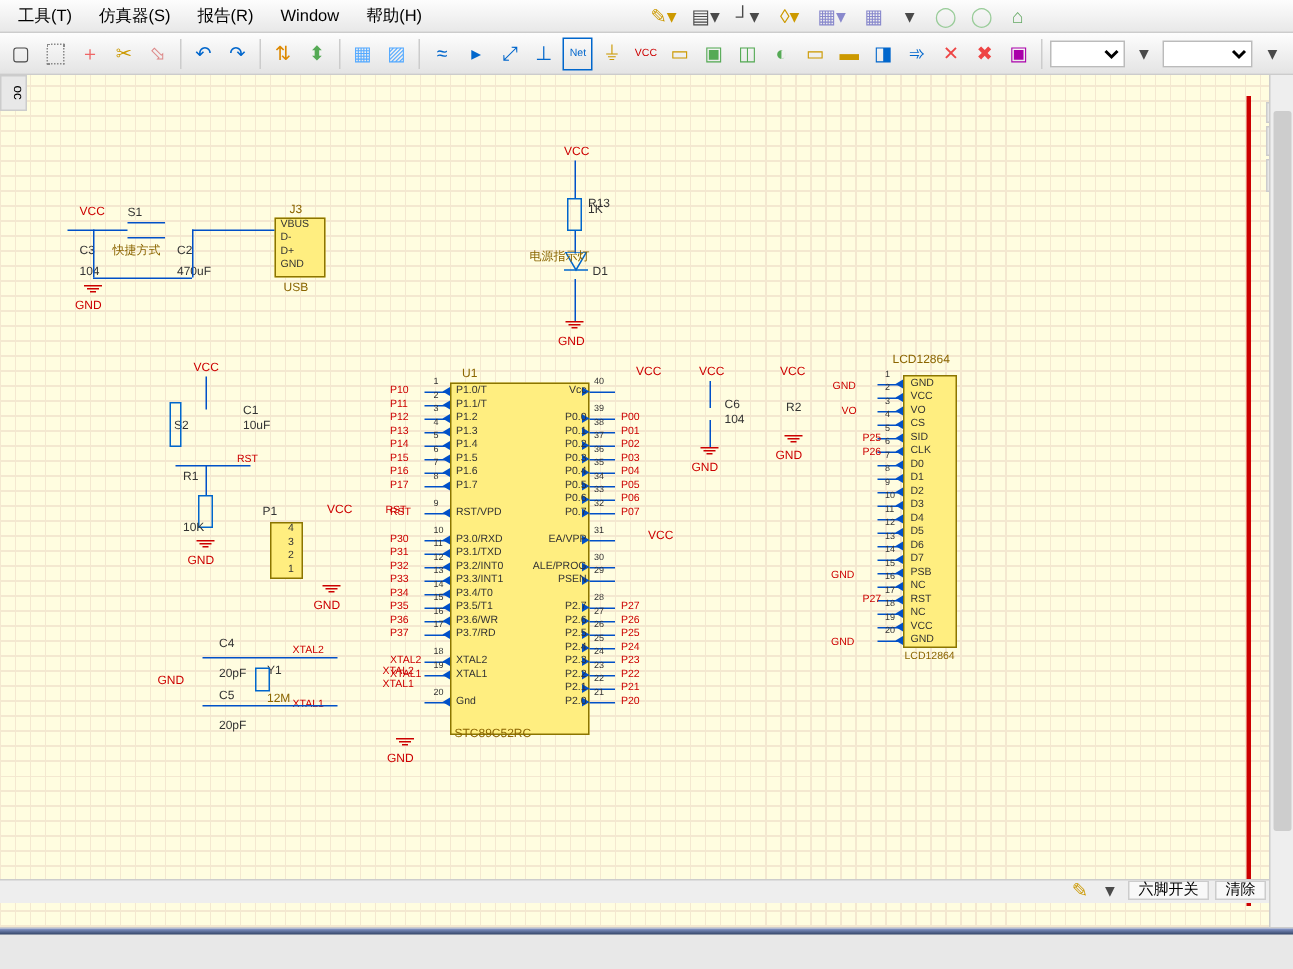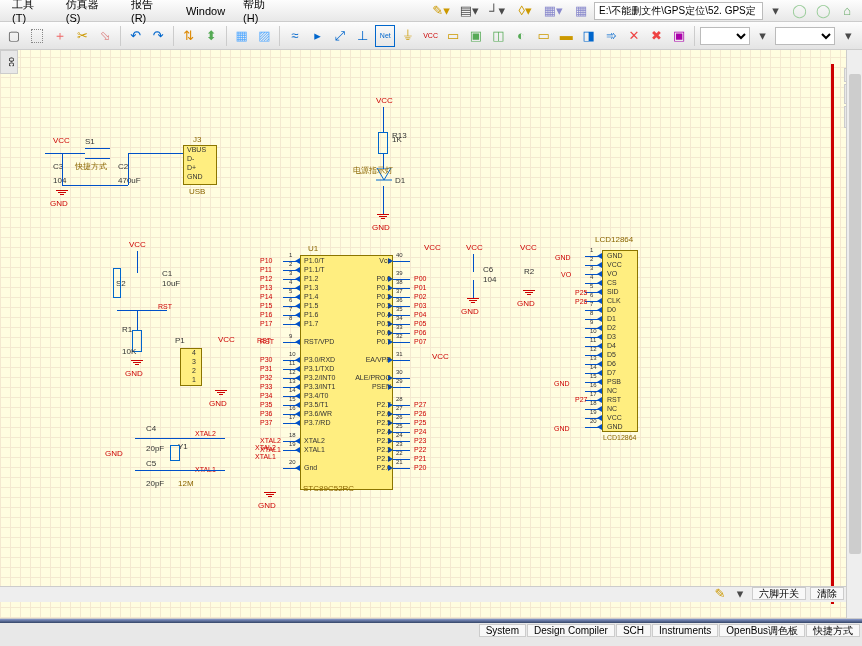--- a/index.html
+++ b/index.html
@@ -51,21 +51,20 @@
   <div class="menu-item"><span>Window</span></div>
   <div class="menu-item"><span>帮助(H)</span></div>
   <div style="margin-left:140px;display:flex;gap:6px">
     <span class="tool-btn" style="color:#c90">✎▾</span>
     <span class="tool-btn">▤▾</span>
     <span class="tool-btn">┘▾</span>
     <span class="tool-btn" style="color:#c90">◊▾</span>
     <span class="tool-btn" style="color:#88c">▦▾</span>
     <span class="tool-btn" style="color:#88c">▦</span>
   </div>
-  <div class="path-box">E:\不能删文件\GPS定位\52. GPS定</div>
   <span class="tool-btn">▾</span>
   <span class="tool-btn" style="color:#9c9">◯</span>
   <span class="tool-btn" style="color:#9c9">◯</span>
   <span class="tool-btn" style="color:#6a6">⌂</span>
 </div>
 
 <div class="toolbar">
   <span class="tool-btn">▢</span>
   <span class="tool-btn" style="border:1px dotted #888;width:14px;height:14px;margin:4px"></span>
   <span class="tool-btn" style="color:#e66">＋</span>
@@ -174,21 +173,21 @@
     <span class="lbl red" style="left:129px;top:191px">VCC</span>
     <div class="wire-v" style="left:137px;top:201px;height:22px"></div>
     <span class="lbl black" style="left:116px;top:230px">S2</span>
     <div style="position:absolute;left:113px;top:218px;width:8px;height:30px;border:1px solid #06c"></div>
     <span class="lbl black" style="left:162px;top:220px">C1</span>
     <span class="lbl black" style="left:162px;top:230px">10uF</span>
     <div class="wire-h" style="left:117px;top:260px;width:50px"></div>
     <span class="lbl red" style="left:158px;top:253px;font-size:7px">RST</span>
     <div class="wire-v" style="left:137px;top:260px;height:20px"></div>
     <div style="position:absolute;left:132px;top:280px;width:10px;height:22px;border:1px solid #06c"></div>
-    <span class="lbl black" style="left:122px;top:276px">R1</span>
+    <span class="lbl black" style="left:122px;top:264px">R1</span>
     <span class="lbl black" style="left:122px;top:298px">10K</span>
     <div class="gnd" style="left:127px;top:310px">
       <span class="bars"></span>
         <span class="bars b2"></span>
         <span class="bars b3"></span>
     </div>
     <span class="lbl red" style="left:125px;top:320px">GND</span>
 
     <span class="lbl black" style="left:175px;top:287px">P1</span>
     <div class="small-conn" style="left:180px;top:298px;width:22px;height:38px"></div>
@@ -202,21 +201,21 @@
         <span class="bars b2"></span>
         <span class="bars b3"></span>
     </div>
     <span class="lbl red" style="left:209px;top:350px">GND</span>
 
     <span class="lbl black" style="left:146px;top:375px">C4</span>
     <span class="lbl black" style="left:146px;top:395px">20pF</span>
     <span class="lbl black" style="left:146px;top:410px">C5</span>
     <span class="lbl black" style="left:146px;top:430px">20pF</span>
     <span class="lbl black" style="left:178px;top:393px">Y1</span>
-    <span class="lbl brown" style="left:178px;top:430px">12M</span>
+    <span class="lbl brown" style="left:178px;top:412px">12M</span>
     <div style="position:absolute;left:170px;top:395px;width:10px;height:16px;border:1px solid #06c"></div>
     <span class="lbl red" style="left:195px;top:380px;font-size:7px">XTAL2</span>
     <span class="lbl red" style="left:195px;top:416px;font-size:7px">XTAL1</span>
     <div class="wire-h" style="left:135px;top:388px;width:90px"></div>
     <div class="wire-h" style="left:135px;top:420px;width:90px"></div>
     <span class="lbl red" style="left:105px;top:400px">GND</span>
 
     <span class="lbl brown" style="left:308px;top:195px">U1</span>
     <div class="ic" style="left:300px;top:205px;width:93px;height:235px"></div>
     <span class="lbl brown" style="left:303px;top:435px;font-size:8px">STC89C52RC</span>
@@ -557,21 +556,13 @@
   <div style="position:absolute;right:18px;bottom:18px;display:flex;gap:4px;align-items:center">
     <span class="tool-btn" style="height:14px;width:16px;color:#c90">✎</span>
     <span class="tool-btn" style="height:14px;width:16px">▾</span>
     <span class="footer-btn">六脚开关</span>
     <span class="footer-btn">清除</span>
   </div>
 </div>
 
 <div class="footer">
   <div style="height:4px;background:linear-gradient(#8899cc,#334466)"></div>
-  <div class="footer-row">
-    <span class="footer-btn">System</span>
-    <span class="footer-btn">Design Compiler</span>
-    <span class="footer-btn">SCH</span>
-    <span class="footer-btn">Instruments</span>
-    <span class="footer-btn">OpenBus调色板</span>
-    <span class="footer-btn">快捷方式</span>
-  </div>
 </div>
 
 </body></html>

